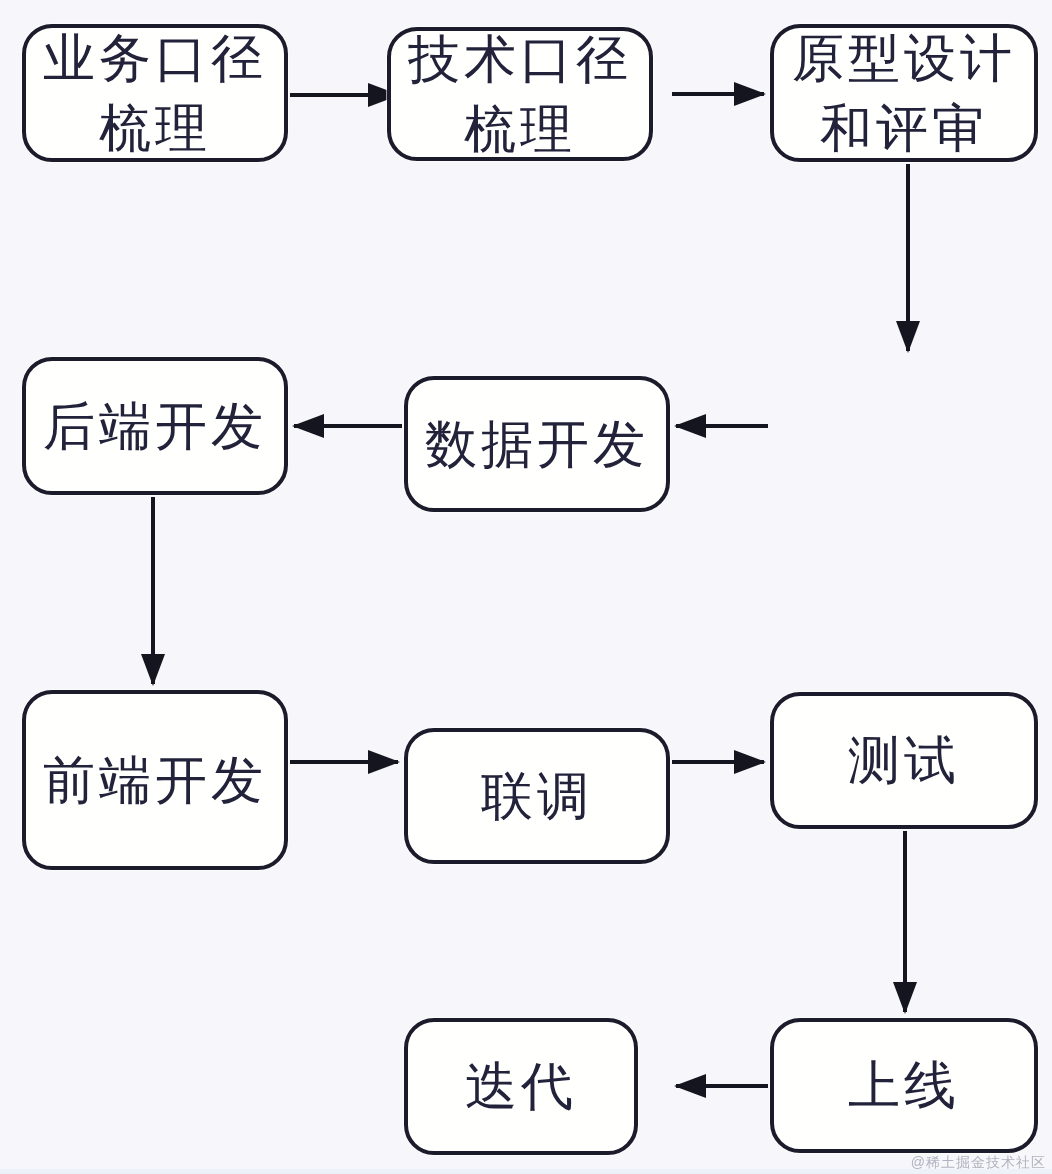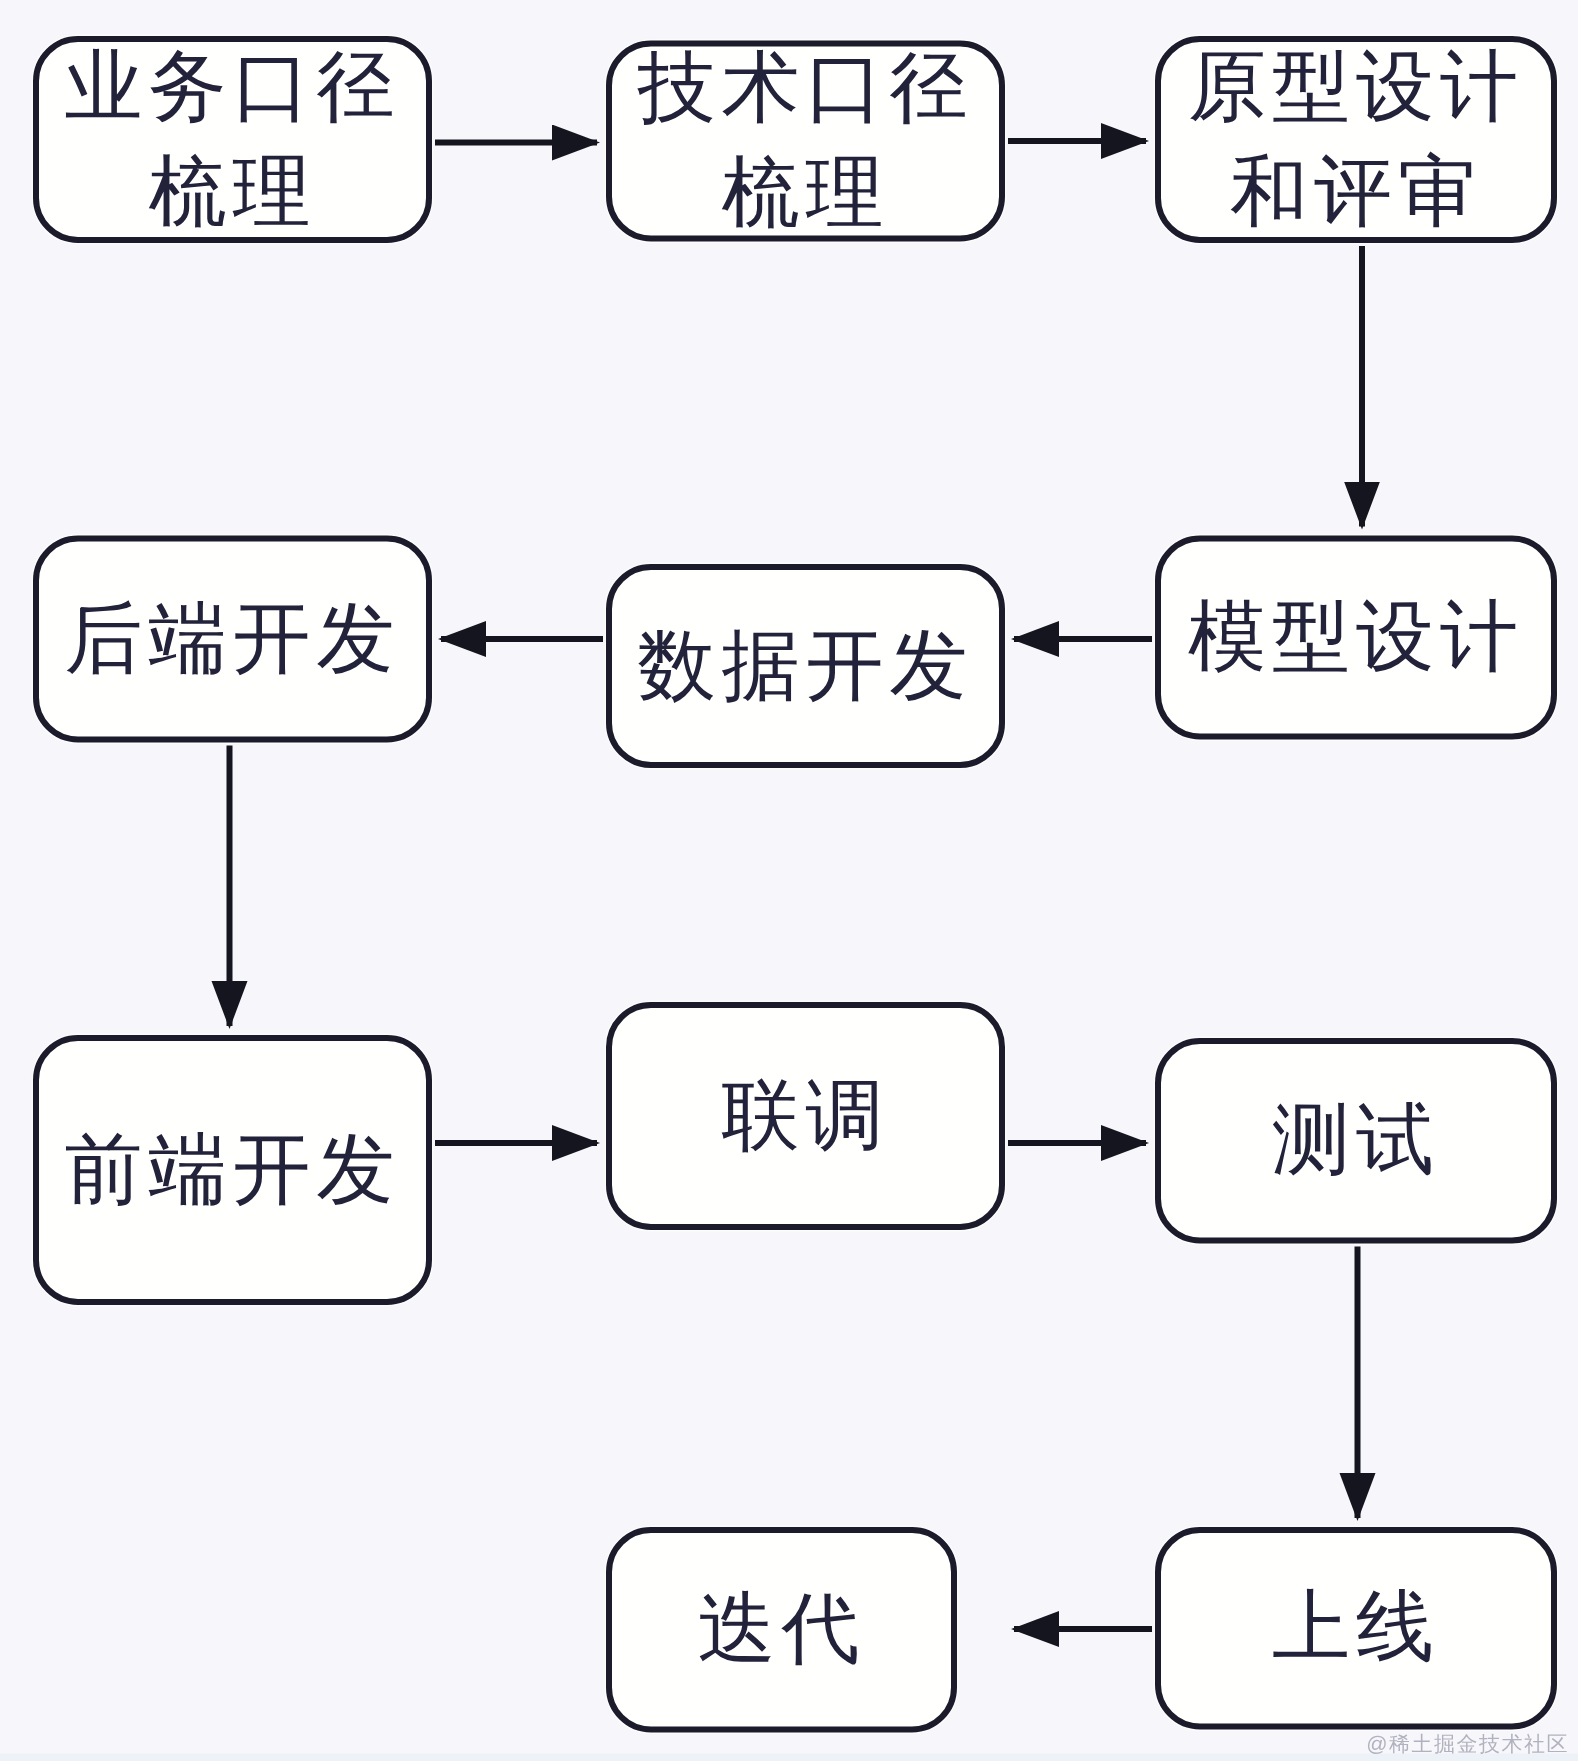--- a/index.html
+++ b/index.html
@@ -98,43 +98,40 @@
 
     <line x1="905" y1="831" x2="905" y2="1012" marker-end="url(#ah)"></line>
 
     <line x1="768" y1="1086" x2="676" y2="1086" marker-end="url(#ah)"></line>
   </svg>
 
   <div class="node" style="left:22px;  top:24px;  width:266px; height:138px">
     <span class="node-label">业务口径
 梳理</span>
   </div>
-  <div class="node" style="left:404px; top:27px;  width:266px; height:134px">
+  <div class="node" style="left:387px; top:27px;  width:266px; height:134px">
     <span class="node-label">技术口径
 梳理</span>
   </div>
   <div class="node" style="left:770px; top:24px;  width:268px; height:138px">
     <span class="node-label">原型设计
 和评审</span>
   </div>
 
-  <div class="node" style="left:770px; top:357px; width:268px; height:136px">
-    <span class="node-label">模型设计</span>
-  </div>
   <div class="node" style="left:404px; top:376px; width:266px; height:136px">
     <span class="node-label">数据开发</span>
   </div>
   <div class="node" style="left:22px;  top:357px; width:266px; height:138px">
     <span class="node-label">后端开发</span>
   </div>
 
   <div class="node" style="left:22px;  top:690px; width:266px; height:180px">
     <span class="node-label">前端开发</span>
   </div>
-  <div class="node" style="left:404px; top:668px; width:266px; height:152px">
+  <div class="node" style="left:404px; top:728px; width:266px; height:136px">
     <span class="node-label">联调</span>
   </div>
   <div class="node" style="left:770px; top:692px; width:268px; height:137px">
     <span class="node-label">测试</span>
   </div>
 
   <div class="node" style="left:404px; top:1018px; width:234px; height:137px">
     <span class="node-label">迭代</span>
   </div>
   <div class="node" style="left:770px; top:1018px; width:268px; height:135px">

